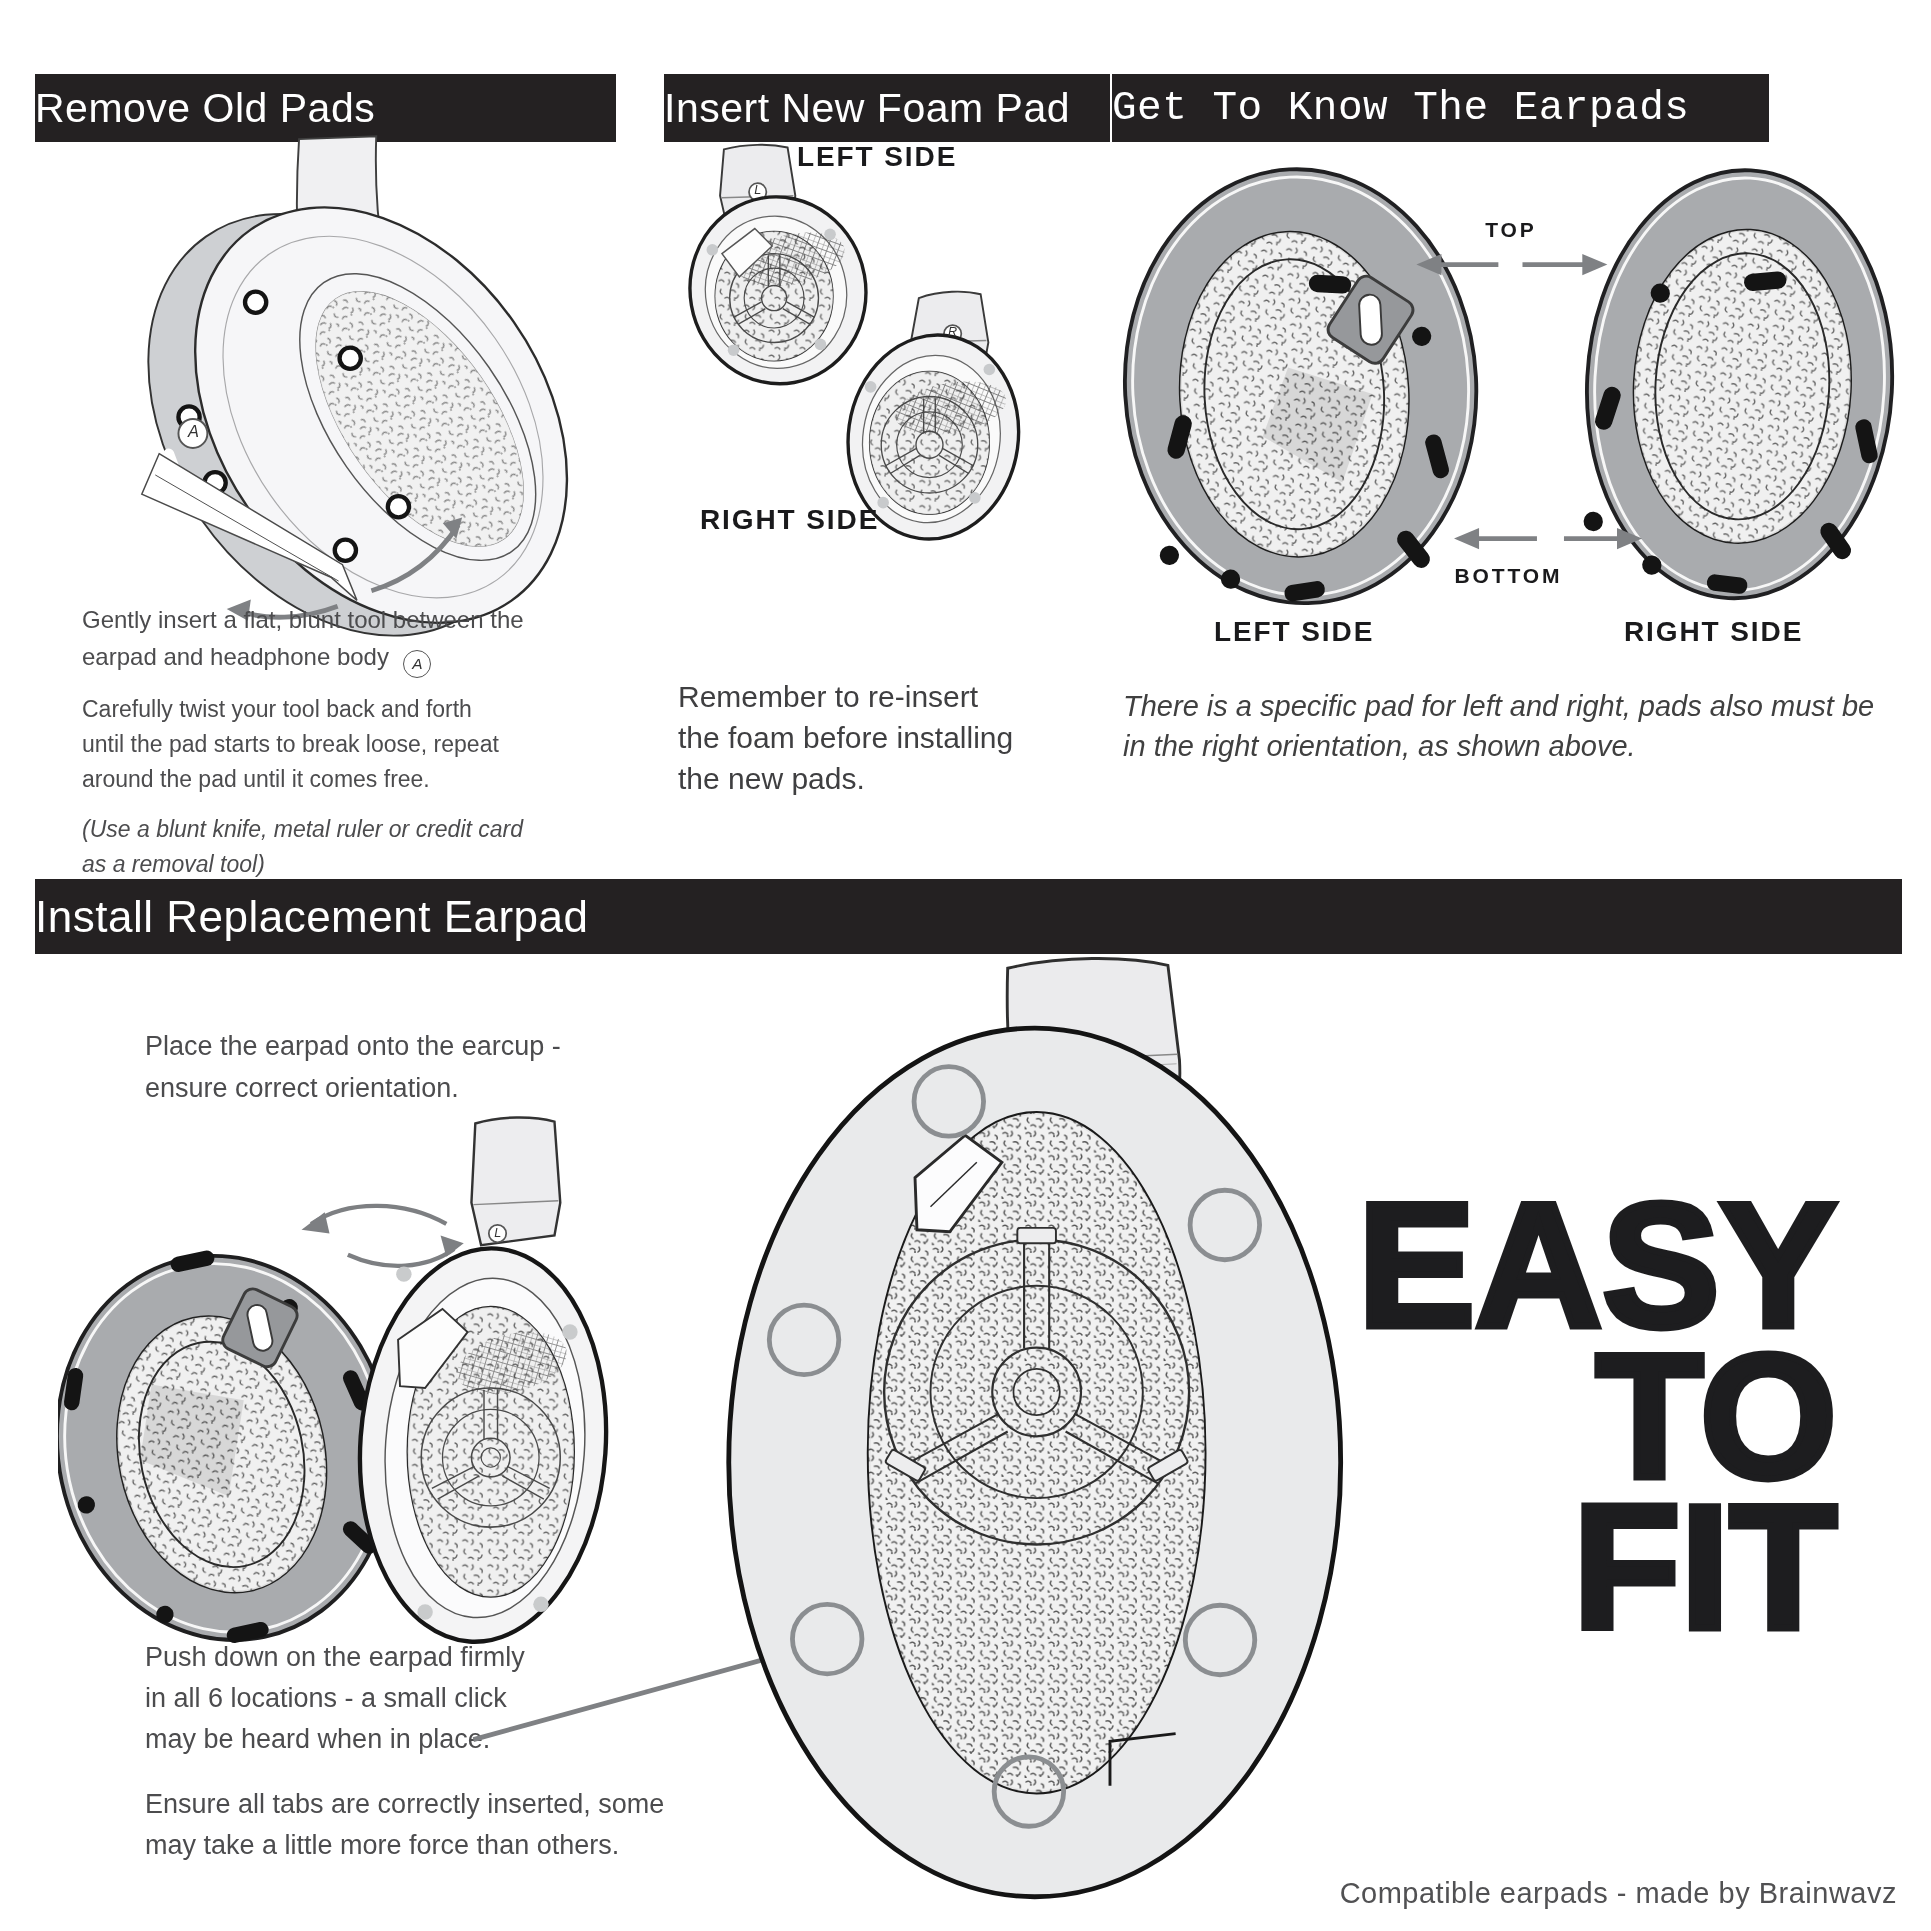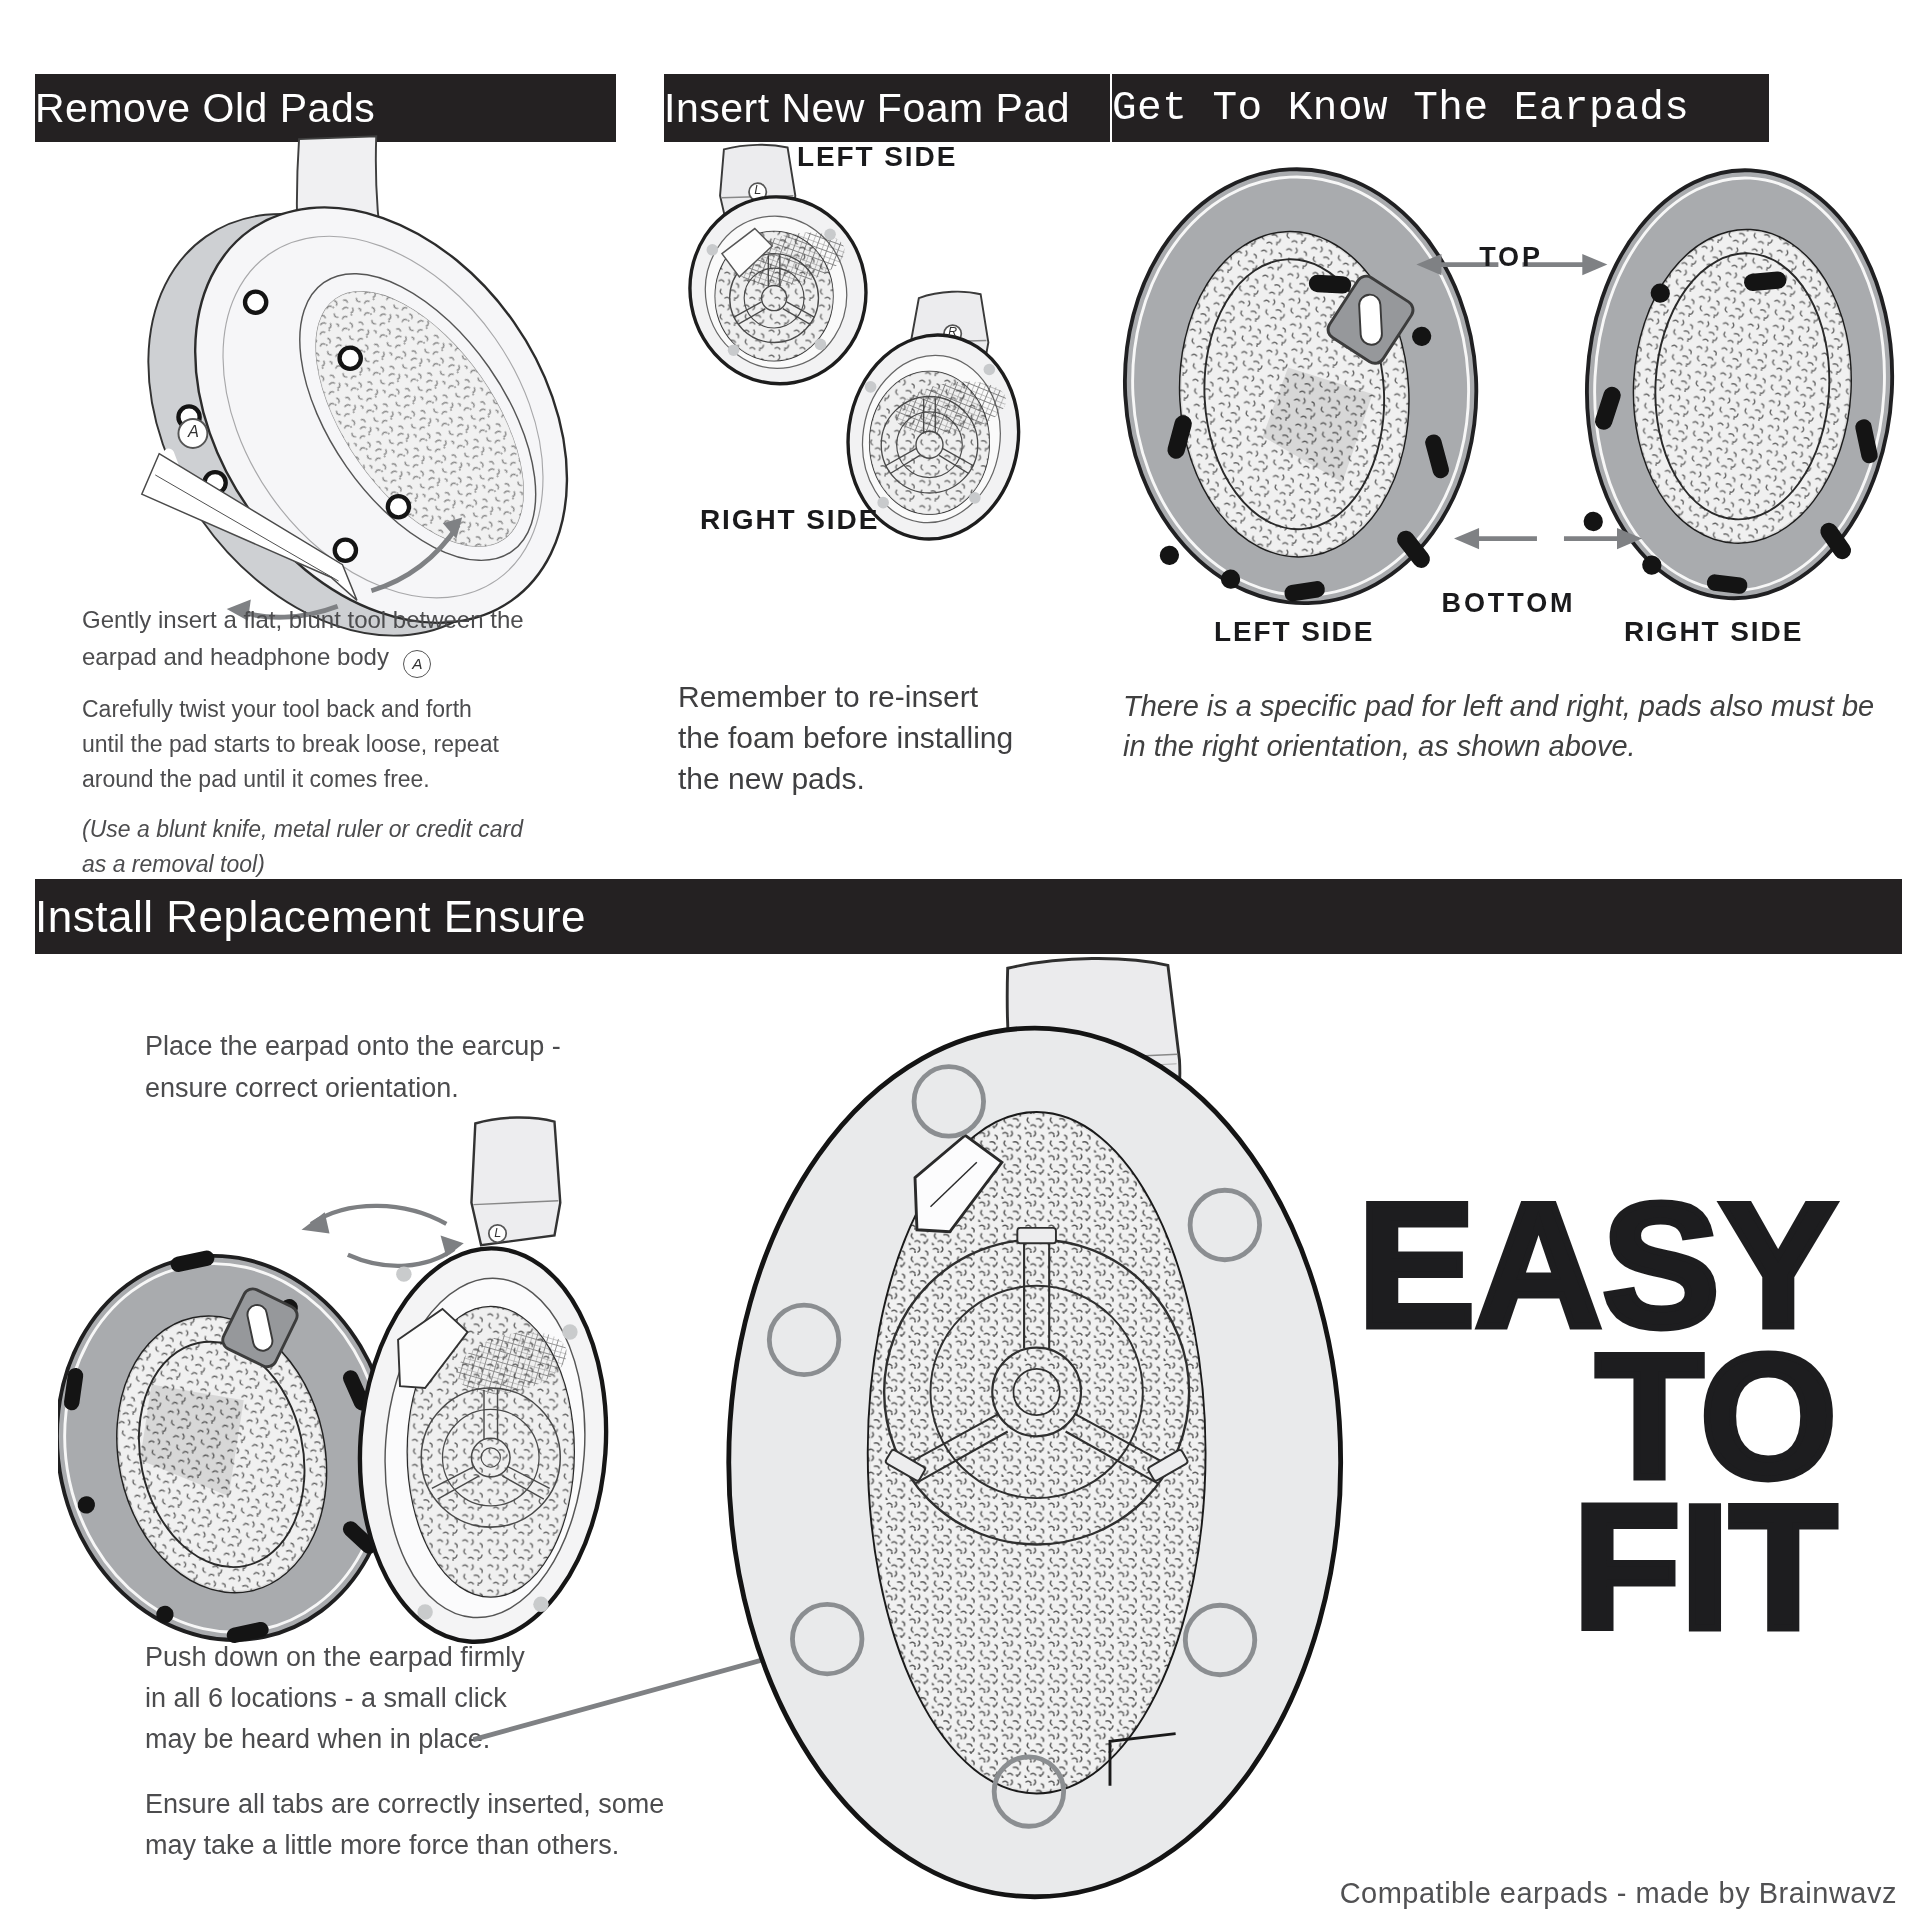--- a/index.html
+++ b/index.html
@@ -9,21 +9,21 @@
        font-size:41px;font-weight:400;letter-spacing:0.5px;}
   .bar span{}
   .bodytxt{position:absolute;color:#4c4c4e;}
   .bodytxt div{display:block;}
   .sm{font-size:24px;line-height:37px;}
   .sm2{font-size:23px;line-height:35px;}
   .md{font-size:30px;line-height:41px;}
   .it{font-style:italic;}
   .knowit{font-size:29px;line-height:40px;font-style:italic;color:#404040;}
   .lbl{position:absolute;font-weight:700;color:#1a1a1c;font-size:28px;letter-spacing:1.9px;}
-  .biglbl{font-size:27px;letter-spacing:2.9px;margin-top:24px;}
+  .biglbl{font-size:21px;letter-spacing:2.9px;}
   .marker{position:absolute;text-align:center;font-style:italic;color:#333;}
   .tagline{position:absolute;right:94px;top:1190px;width:502px;text-align:right;
            font-size:176px;line-height:151px;font-weight:700;color:#1d1d1f;
            letter-spacing:0px;-webkit-text-stroke:6.8px #1d1d1f;}
   .footer{position:absolute;right:34px;top:1877px;width:676px;text-align:right;
           font-size:29px;color:#515153;letter-spacing:0.5px;}
   svg{position:absolute;display:block;}
 </style>
 </head>
 <body>
@@ -33,21 +33,21 @@
   <div class="bar" style="left:35px;top:74px;width:581px;height:68px;">
     <span>Remove Old Pads</span>
   </div>
   <div class="bar" style="left:643px;top:74px;width:446px;height:68px;margin-left:21px;">
     <span>Insert New Foam Pad</span>
   </div>
   <div class="bar" style="left:1112px;top:74px;width:657px;height:68px;font-family:Liberation Mono, monospace;">
     <span>Get To Know The Earpads</span>
   </div>
   <div class="bar" style="left:35px;top:879px;width:1867px;height:75px;font-size:44px;">
-    <span>Install Replacement Ensure</span>
+    <span>Install Replacement Earpad</span>
   </div>
 
   <svg style="left:53px;top:135px;" width="550" height="512" viewBox="0 0 570 530">
     <defs>
       <pattern id="stipA" width="28" height="28" patternUnits="userSpaceOnUse">
         <rect width="28" height="28" fill="#f1f1f1"></rect>
         <path d="M3,5 q3,-2 5,1 M14,3 q2,3 -1,5 M22,8 q3,1 2,4 M6,14 q-2,3 1,5 M16,15 q4,-1 5,2 M25,20 q-1,4 -4,3 M10,23 q3,-2 5,1 M2,24 q2,2 0,3" stroke="#6a6a6a" stroke-width="1.4" fill="none" stroke-linecap="round"></path>
         <circle cx="20" cy="25" r="1" fill="#777"></circle>
           <circle cx="9" cy="8" r="1" fill="#777"></circle>
       </pattern>

